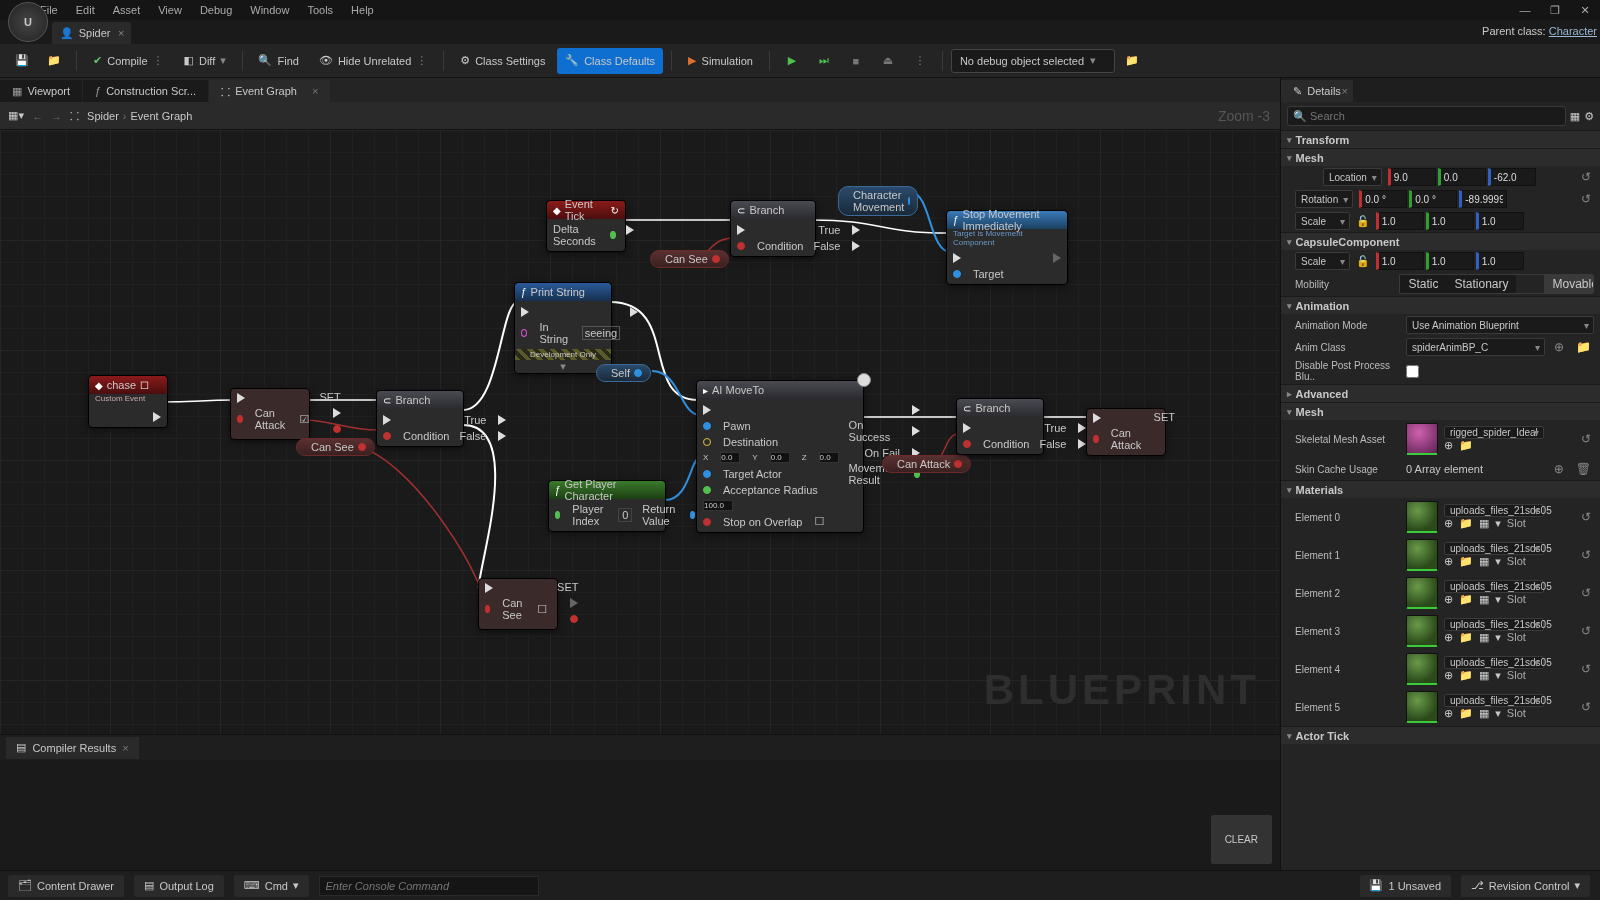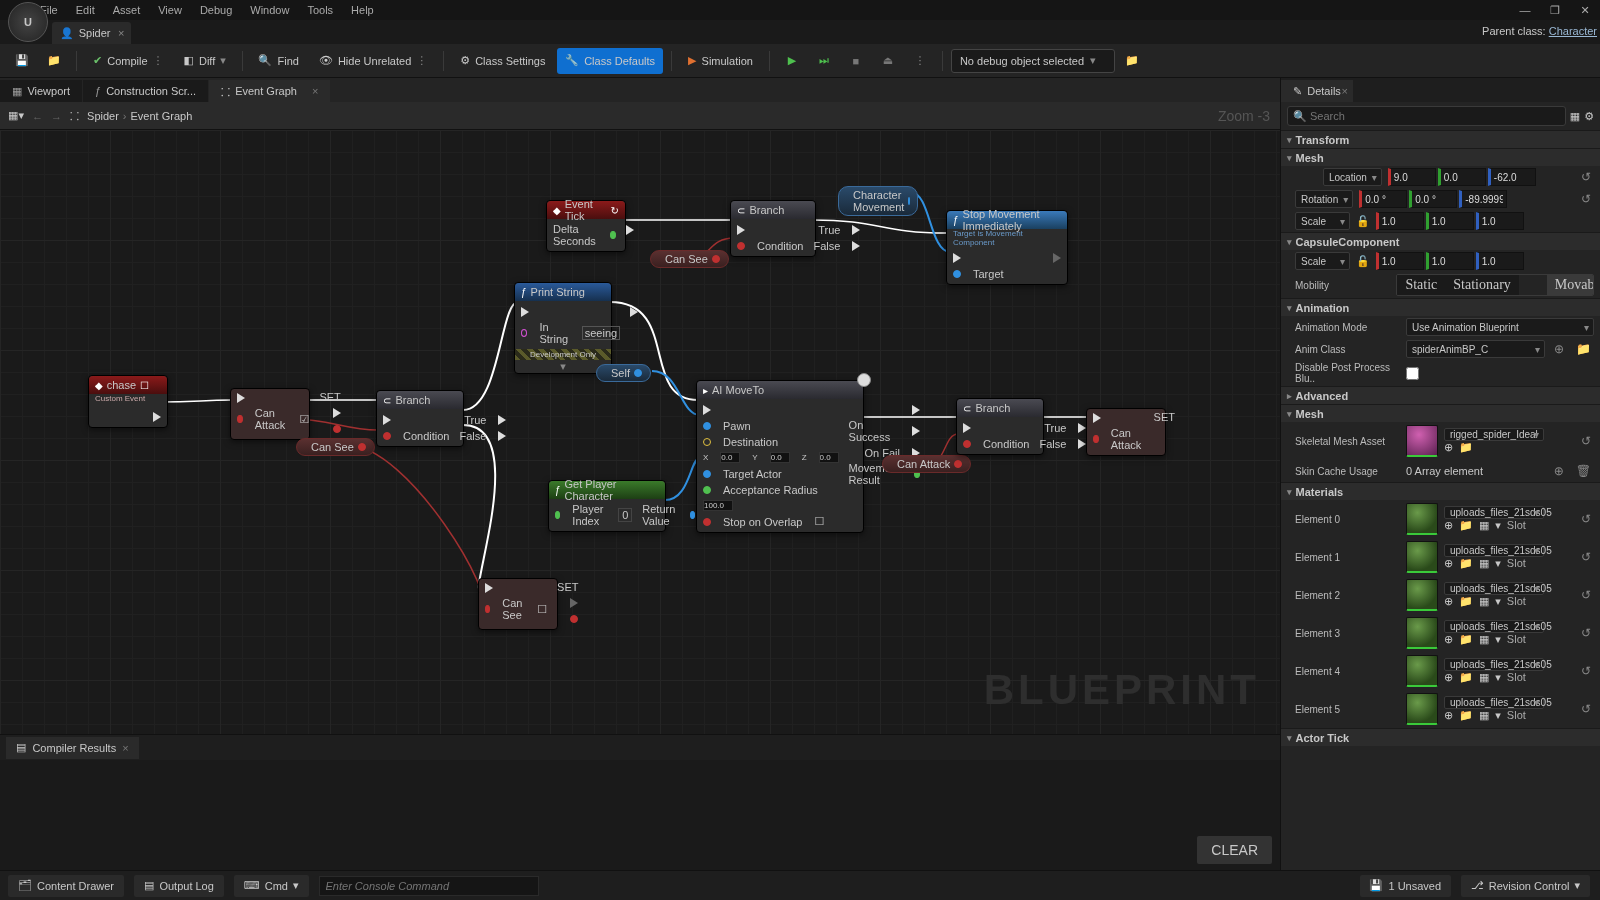--- a/index.html
+++ b/index.html
@@ -70,30 +70,30 @@
 .cat-header .arrow{font-size:9px;color:#888;}
 .prop-row { display:flex; align-items:center; min-height:22px; padding:2px 6px 2px 14px; gap:6px;}
 .prop-label { width:105px; color:#bbb; font-size:10px;}
 .vec-field { display:flex; gap:2px; flex:1;}
 .vinput { height:18px; background:#1a1a1a; border:1px solid #111; border-left:3px solid; padding:0 3px; font-size:10px; color:#ddd; width:48px;}
 .vinput.x{border-left-color:#c03030;}.vinput.y{border-left-color:#30a030;}.vinput.z{border-left-color:#3060c0;}
 .dropdown { height:18px; background:#1a1a1a; border:1px solid #3a3a3a; border-radius:2px; padding:0 14px 0 5px; font-size:10px; display:flex; align-items:center; position:relative; cursor:pointer;flex:1;}
 .dropdown::after{content:"▾";position:absolute;right:4px;color:#888;}
 .reset-btn{color:#888;font-size:12px;cursor:pointer; padding:0 3px;}
 .btn-group{display:flex;border:1px solid #3a3a3a;border-radius:2px;overflow:hidden;}
-.btn-group div{padding:2px 8px;font-size:14px;background:#1a1a1a;font-family:Liberation Serif, serif;}
+.btn-group div{padding:2px 8px;font-size:12px;background:#1a1a1a;}
 .btn-group div.active{background:#3a3a3a;margin-left:28px;}
 .mat-row { display:flex; align-items:center; min-height:38px; padding:2px 6px 2px 14px; gap:6px;}
 .mat-thumb{width:32px;height:32px;border-radius:2px;background:radial-gradient(circle at 35% 30%,#6a9a4a,#2a4a1a 70%);border:1px solid #111;border-bottom:2px solid #3aca3a;}
 .mat-info{flex:1;display:flex;flex-direction:column;gap:0;}
 .mat-icons{display:flex;gap:6px;font-size:11px;color:#888;}
 .compiler { height:26px; background:#1e1e1e; border-top:1px solid #111; display:flex; align-items:center;}
 .compiler-tab { height:22px; background:#2a2a2a; padding:0 10px; margin-left:6px;display:flex;align-items:center;gap:6px;}
 .compiler-area{position:relative;height:110px;background:#1a1a1a;}
-.clear-btn{position:absolute;right:8px;bottom:6px;padding:6px 14px;background:#333;border-radius:2px;font-size:14px;}
+.clear-btn{position:absolute;right:8px;bottom:6px;padding:19px 14px;background:#333;border-radius:2px;font-size:10px;}
 .statusbar { position:absolute; bottom:0; left:0; right:0; height:30px; background:#1e1e1e; border-top:1px solid #111; display:flex; align-items:center; padding:0 8px; gap:10px;}
 .sbtn{height:22px;padding:0 10px;display:flex;align-items:center;gap:5px;background:#2a2a2a;border-radius:2px;}
 .console-input{flex:0 0 220px;height:20px;background:#151515;border:1px solid #2a2a2a;padding:0 6px;color:#666;font-style:italic;}
 .right-status{position:absolute;right:10px;display:flex;gap:10px;align-items:center;}
 svg.wires{position:absolute;top:0;left:0;pointer-events:none;}
 </style>
 </head>
 <body>
 
 <div class="logo">U</div>

